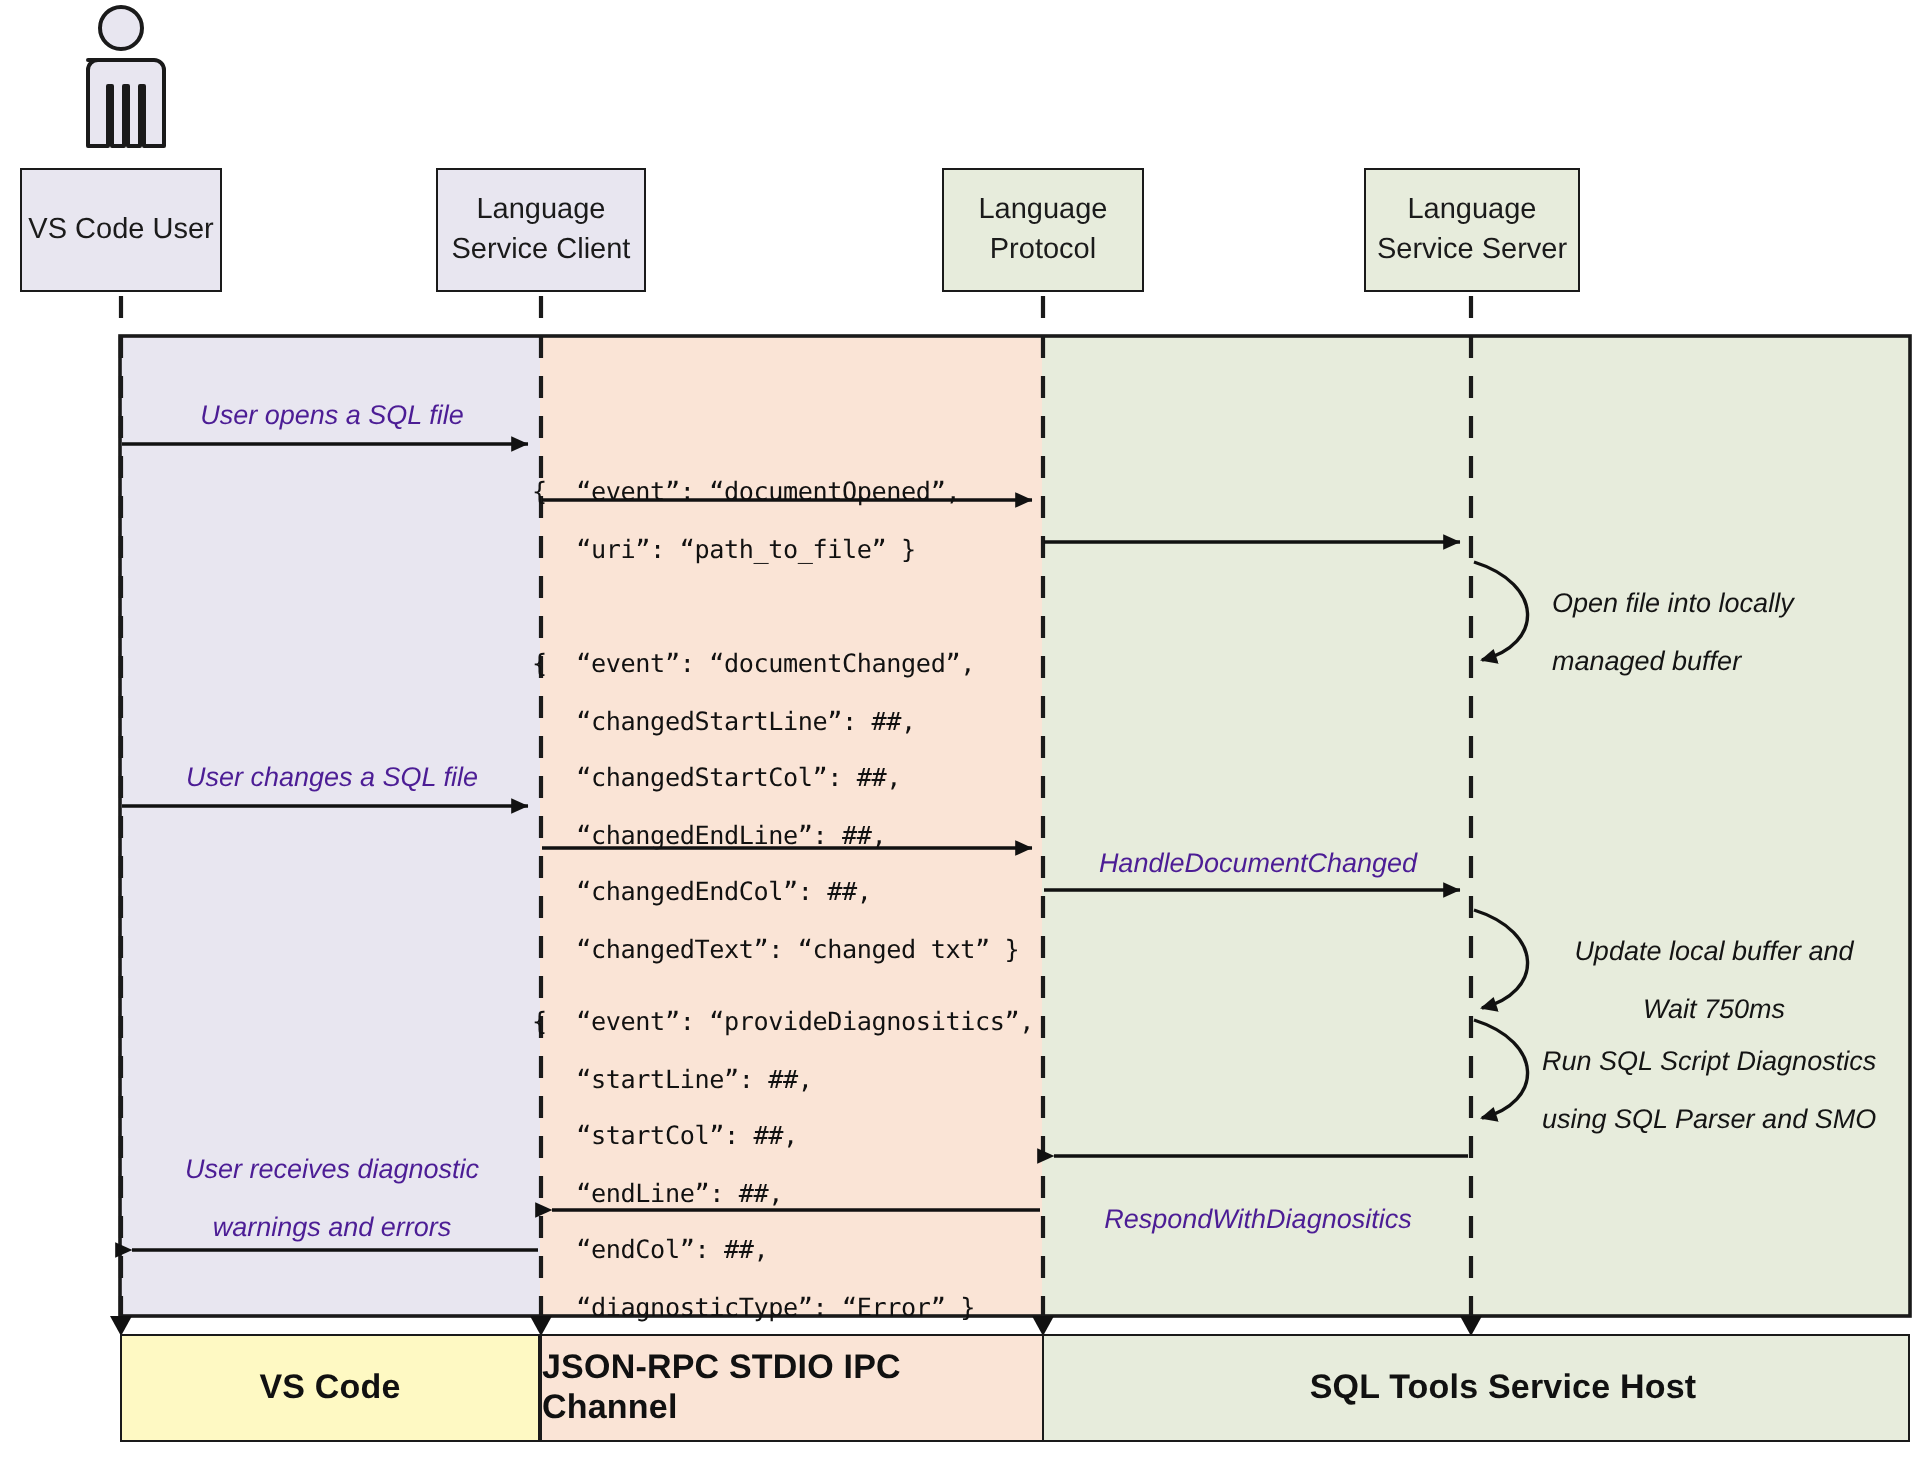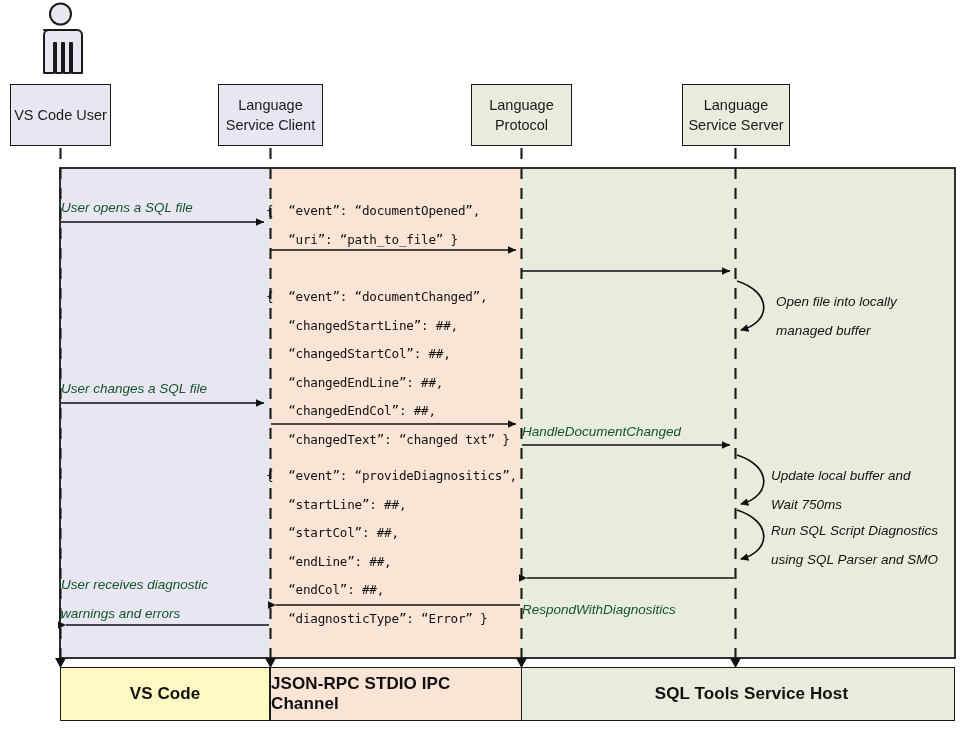--- a/index.html
+++ b/index.html
@@ -60,48 +60,49 @@
   }
   .f-lav { background: #fef9c3; }
   .f-org { background: #fae4d6; }
   .f-grn { background: #e7ecdc; }
 
   
   .msg-label {
     position: absolute;
     font-style: italic;
     font-size: 13.5px;
-    color: #14532d;
+    color: #4c1d95;
     white-space: nowrap;
-    text-align: left;
+    text-align: center;
     line-height: 20px;
   }
   .msg-label.two-line { line-height: 29px; }
 
   
   .json-block {
     position: absolute;
     font-family: "DejaVu Sans Mono", "Liberation Mono", monospace;
     font-size: 12.6px;
     color: #111111;
     white-space: pre;
     line-height: 28.5px;
     letter-spacing: -0.2px;
+    margin-top: 35px;
   }
 
   
   .note-label {
     position: absolute;
     font-style: italic;
     font-size: 13.5px;
     color: #141414;
     white-space: nowrap;
     line-height: 29px;
   }
-  .note-label.centered { text-align: left; }
+  .note-label.centered { text-align: center; }
 </style>
 </head>
 <body>
 
 <div id="canvas">
 
   <svg id="svg-layer" viewBox="0 0 962 732">
     <defs>
       <marker id="arrowR" markerWidth="9" markerHeight="9" refX="8.4" refY="4.5" orient="auto" markerUnits="userSpaceOnUse">
         <path d="M0,0.6 L8.6,4.5 L0,8.4 z" fill="#111111"></path>

